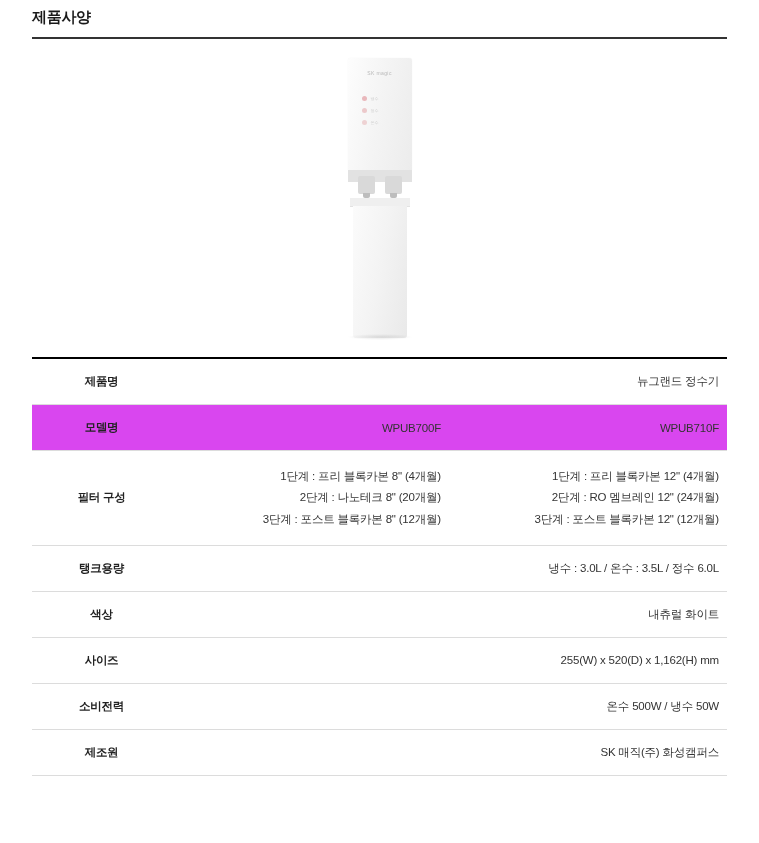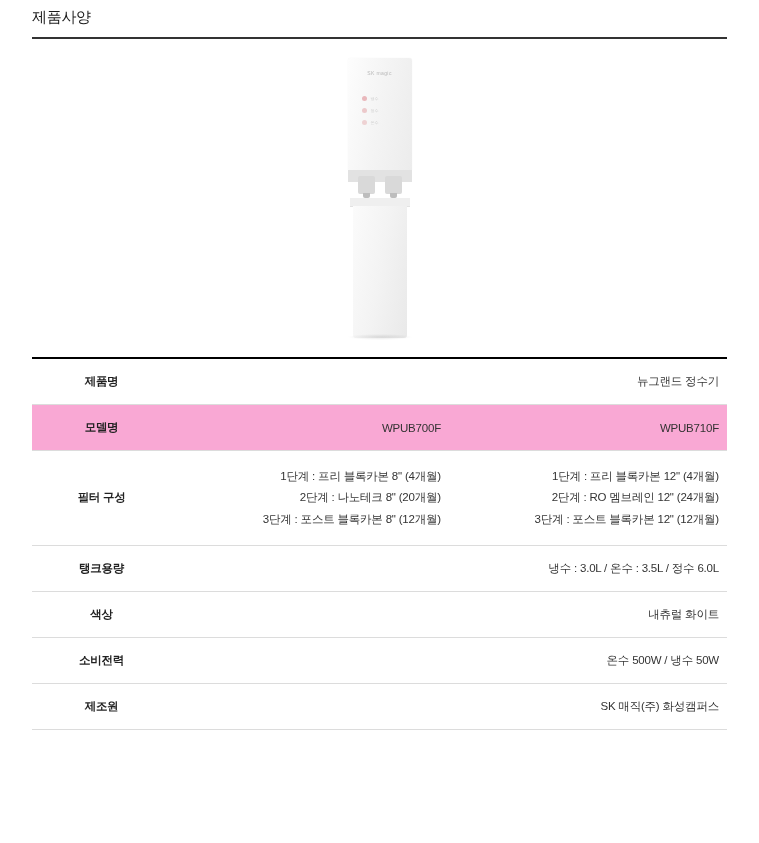--- a/index.html
+++ b/index.html
@@ -15,21 +15,21 @@
     -webkit-font-smoothing: antialiased;
   }
   .page {
     position: relative;
     width: 759px;
     height: 843px;
     box-sizing: border-box;
   }
   .section-title {
     font-size: 15px;
-    font-weight: normal;
+    font-weight: bold;
     color: #1a1a1a;
     padding: 8px 8px 10px 32px;
     letter-spacing: -0.3px;
     border-radius: 12px;
   }
   .title-rule {
     height: 2px;
     background: #333333;
     margin: 0 32px 0 32px;
   }
@@ -177,21 +177,21 @@
     padding: 15px 8px;
     vertical-align: middle;
     color: #333333;
     font-size: 11.5px;
     letter-spacing: -0.2px;
   }
   tr.shaded {
     background: #f5f5f5;
   }
   tr.shaded th, tr.shaded td {
-    background: #f9a8d4;
+    background: #d946ef;
   }
   .filter-cell {
     line-height: 1.85;
     font-size: 10.5px;
     color: #444444;
   }
   .row-model td {
     font-size: 11.5px;
     color: #222222;
     margin-top: 20px;
@@ -259,20 +259,24 @@
           <th>탱크용량</th>
           <td colspan="2">냉수 : 3.0L / 온수 : 3.5L / 정수 6.0L</td>
         </tr>
 
         <tr>
           <th>색상</th>
           <td colspan="2">내츄럴 화이트</td>
         </tr>
 
 
+        <tr>
+          <th>사이즈</th>
+          <td colspan="2">255(W) x 520(D) x 1,162(H) mm</td>
+        </tr>
 
         <tr>
           <th>소비전력</th>
           <td colspan="2">온수 500W / 냉수 50W</td>
         </tr>
 
 
         <tr>
           <th>제조원</th>
           <td colspan="2">SK 매직(주) 화성캠퍼스</td>

